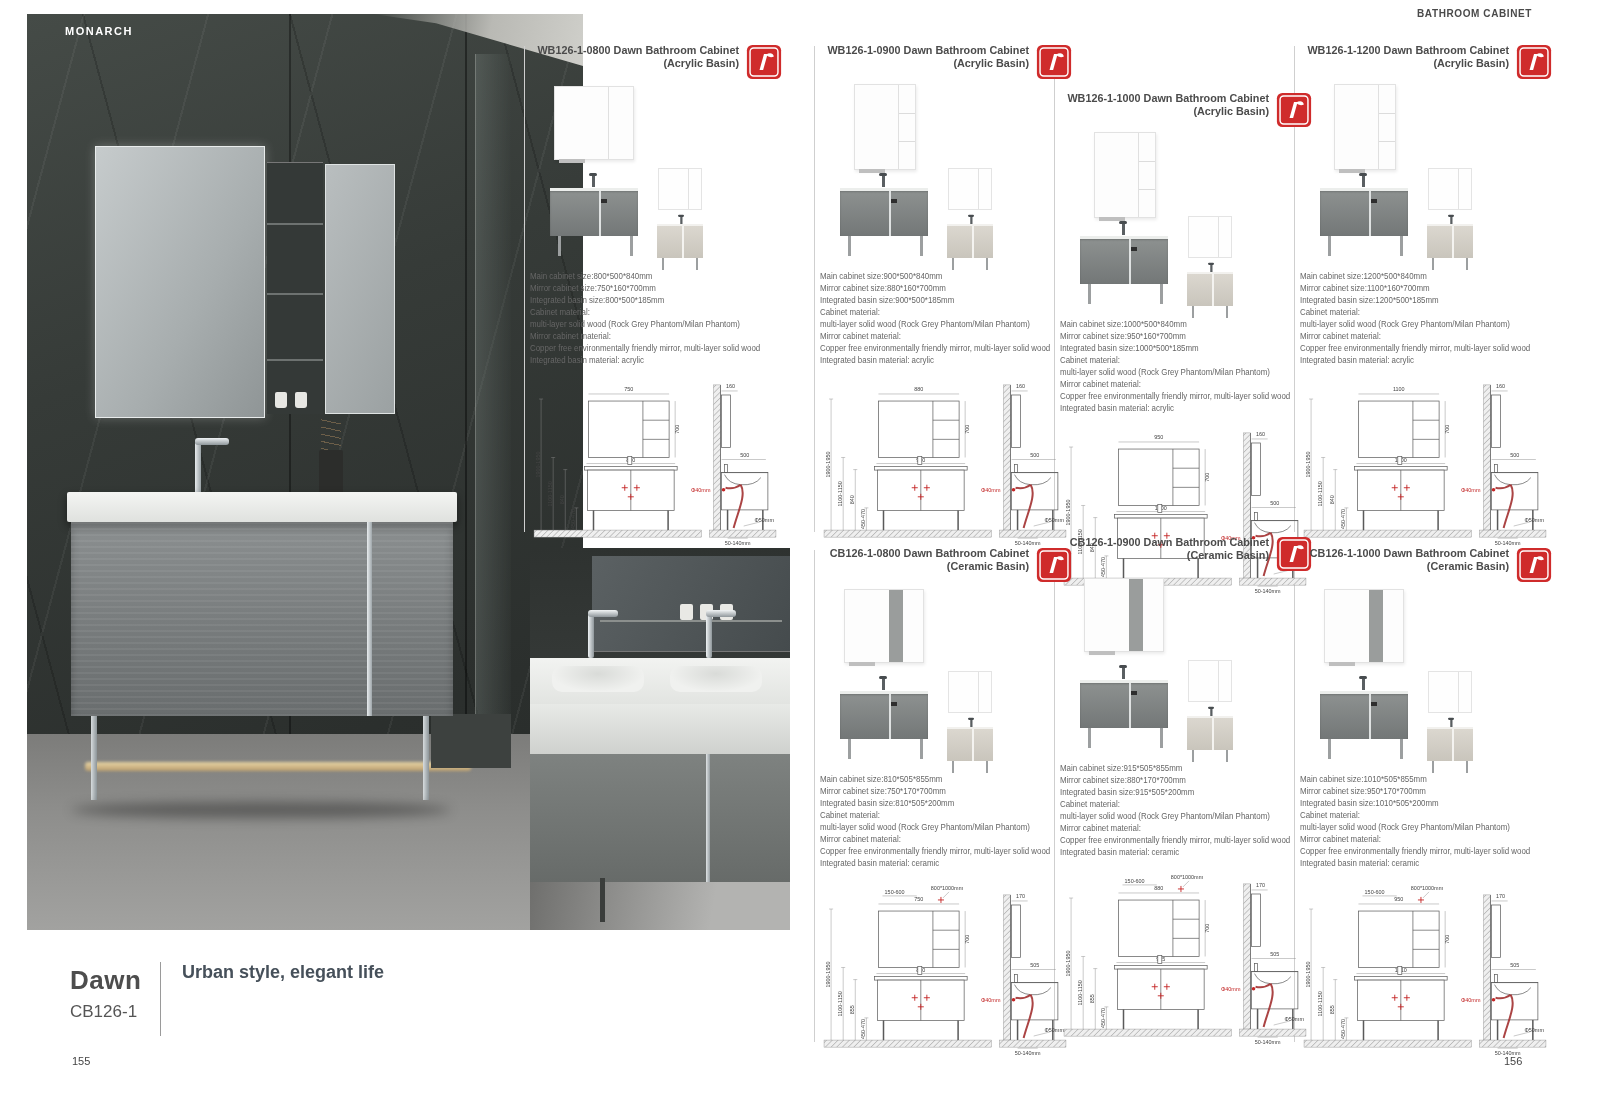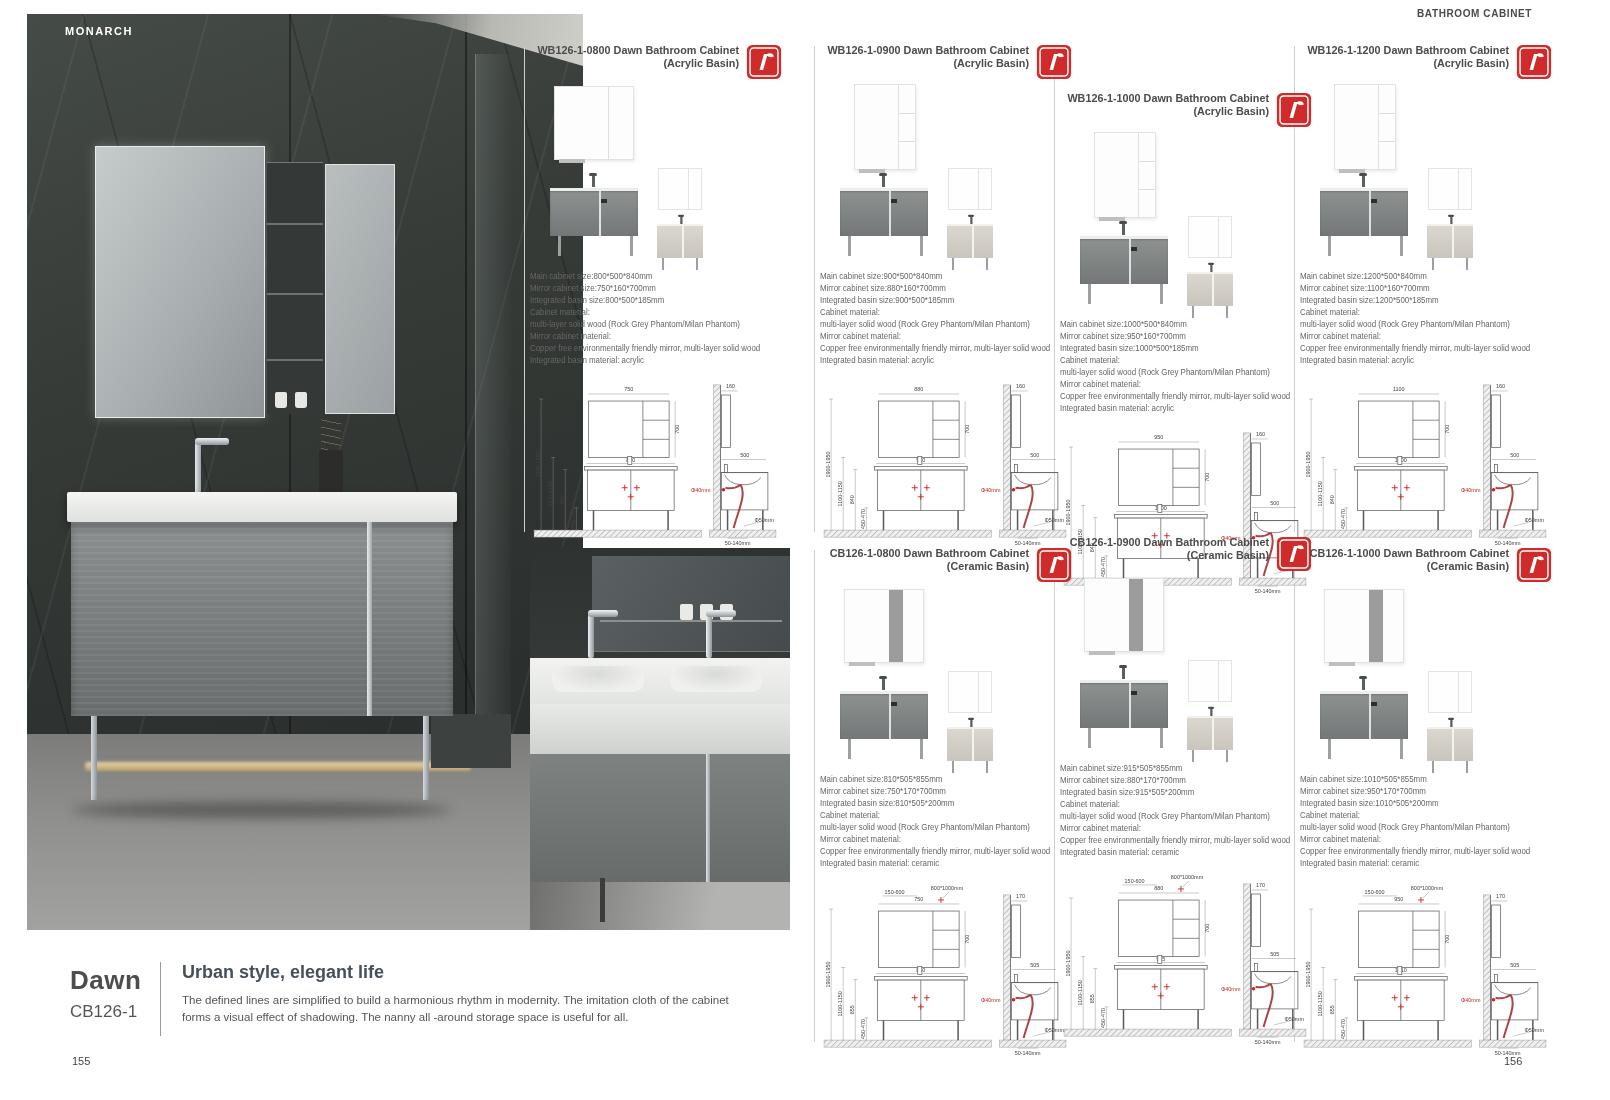--- a/index.html
+++ b/index.html
@@ -965,19 +965,18 @@
   </div>
     </div>
 
   <div class="series">
     <div class="name">Dawn</div>
     <div class="code">CB126-1</div>
   </div>
   <div class="series-divider"></div>
   <div class="series-copy">
     <div class="tagline">Urban style, elegant life</div>
-    <div class="desc">The defined lines are simplified to build a harmonious rhythm in modernity. The imitation cloth of the cabinet forms a visual effect of shadowing. The nanny all -around storage space is useful for all.</div>
   </div>
 
   <div class="header-right">BATHROOM CABINET</div>
   <div class="pageno left">155</div>
   <div class="pageno right">156</div>
 </div>
 
 </body></html>

